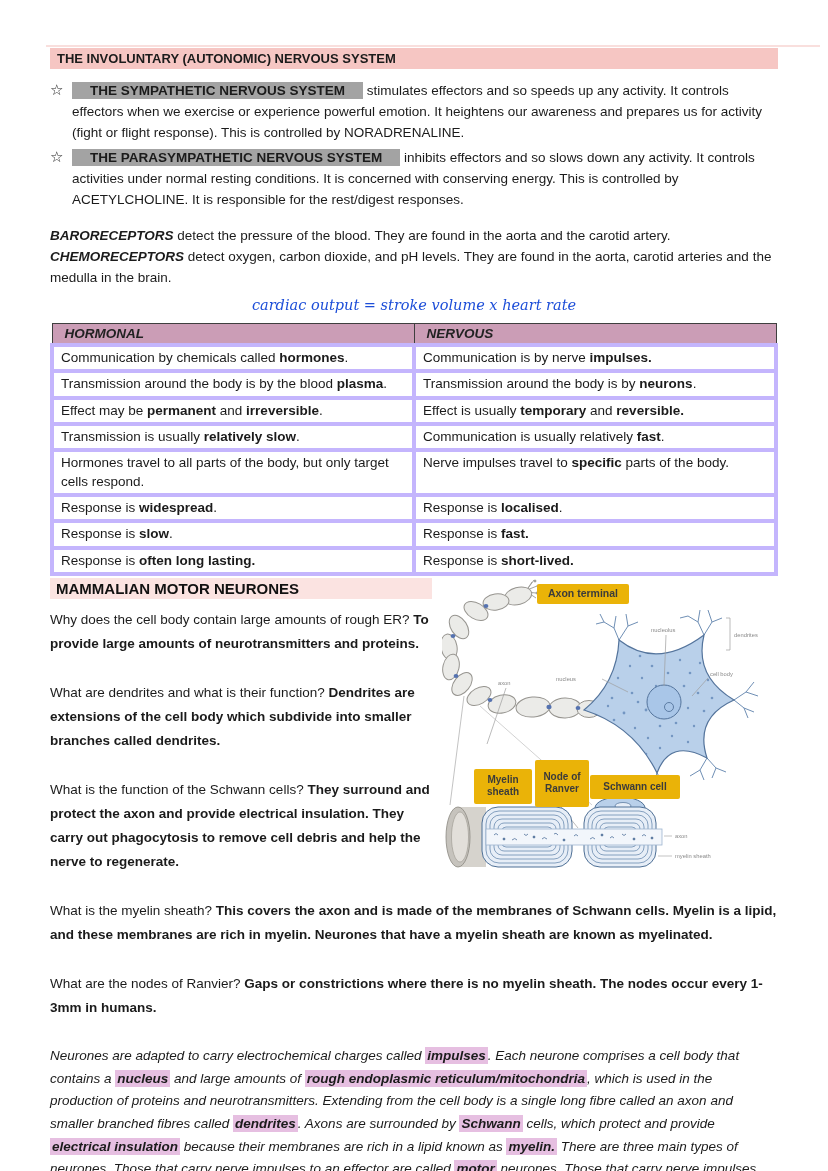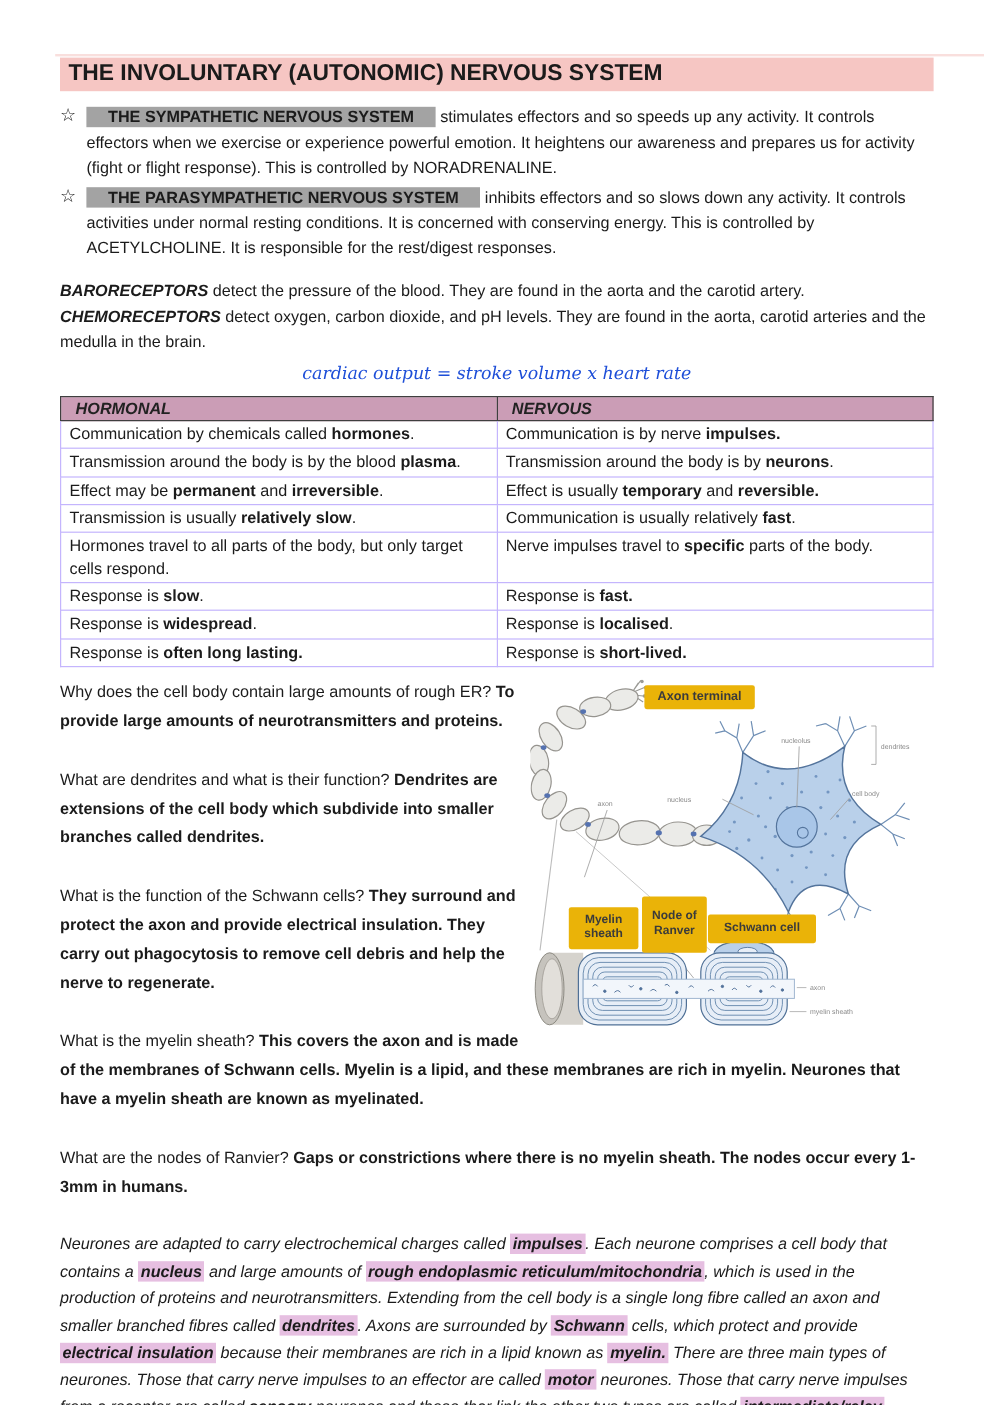--- a/index.html
+++ b/index.html
@@ -13,42 +13,42 @@
     position:relative;
   }
   .top-artifact{position:absolute;left:46px;right:8px;top:45px;height:2px;background:#f8d7d4;opacity:.8;}
   
   .s-b{font-weight:bold;}
   .s-bi{font-weight:bold;font-style:italic;}
   .s-hp{font-weight:bold;background:#a3a3a3;padding:1px 18px;}
   .s-hv{font-weight:bold;background:#e6bfe1;padding:1px 2px;}
 
   .doc-title{
-    background:#f6c6c3;font-weight:bold;font-size:19px;
+    background:#f6c6c3;font-weight:bold;font-size:13px;
     padding:3px 7px;margin-top:4px;
   }
   .bullets{margin-top:11px;}
   .bullet{display:flex;margin-bottom:3px;line-height:1.57;}
   .bullet .star{flex:0 0 22px;font-size:15px;line-height:1.35;color:#222;}
   .bullet .btxt{flex:1;}
   .receptors{margin-top:15px;line-height:1.56;}
   .formula{
     text-align:center;font-family:"DejaVu Serif",serif;font-style:italic;
     font-size:14.5px;margin:9px 0 10px 0;color:#1d4ed8;
   }
   table.cmp{
     width:100%;border-collapse:collapse;table-layout:fixed;
     font-size:13.5px;
   }
   table.cmp th{
     background:#cb9db6;font-style:italic;font-weight:bold;text-align:left;
     padding:2px 12px;border:1px solid #3f3f3f;font-size:13.5px;color:#222;
   }
   table.cmp td{
-    border:1px solid #c4b5fd;padding:1px 7px 2px 7px;line-height:1.42;vertical-align:top;
+    border:4px solid #c4b5fd;padding:1px 7px 2px 7px;line-height:1.42;vertical-align:top;
   }
   .section2{margin-top:2px;}
   .sec2-header{
     overflow:hidden;background:#fbe3e1;font-weight:bold;font-size:15px;
     padding:2px 6px;color:#111;
   }
   .qa{margin:25px 0;line-height:1.78;}
   .qa:first-of-type{margin-top:9px;}
   .closing{line-height:1.68;font-style:italic;}
 
@@ -116,26 +116,26 @@
     </tr>
     <tr>
       <td><span>Transmission is usually </span><span class="s-b">relatively slow</span><span>.</span></td>
       <td><span>Communication is usually relatively </span><span class="s-b">fast</span><span>.</span></td>
     </tr>
     <tr>
       <td><span>Hormones travel to all parts of the body, but only target cells respond.</span></td>
       <td><span>Nerve impulses travel to </span><span class="s-b">specific</span><span> parts of the body.</span></td>
     </tr>
     <tr>
+      <td><span>Response is </span><span class="s-b">widespread</span><span>.</span></td>
+      <td><span>Response is </span><span class="s-b">localised</span><span>.</span></td>
+    </tr>
+    <tr>
       <td><span>Response is </span><span class="s-b">slow</span><span>.</span></td>
       <td><span>Response is </span><span class="s-b">fast.</span></td>
-    </tr>
-    <tr>
-      <td><span>Response is </span><span class="s-b">widespread</span><span>.</span></td>
-      <td><span>Response is </span><span class="s-b">localised</span><span>.</span></td>
     </tr>
     <tr>
       <td><span>Response is </span><span class="s-b">often long lasting.</span></td>
       <td><span>Response is </span><span class="s-b">short-lived.</span></td>
     </tr>
   </tbody>
 </table>
 
 <div class="section2">
 
@@ -304,20 +304,21 @@
         <text x="233" y="280">myelin sheath</text>
       </g>
     </svg>
 
     <div class="dlabel axonterm">Axon terminal</div>
     <div class="dlabel myelin">Myelin sheath</div>
     <div class="dlabel node">Node of Ranver</div>
     <div class="dlabel schwann">Schwann cell</div>
   </div>
 
+  <div class="sec2-header">MAMMALIAN MOTOR NEURONES</div>
 
   <p class="qa"><span>Why does the cell body contain large amounts of rough ER? </span><span class="s-b">To provide large amounts of neurotransmitters and proteins.</span></p>
   <p class="qa"><span>What are dendrites and what is their function? </span><span class="s-b">Dendrites are extensions of the cell body which subdivide into smaller branches called dendrites.</span></p>
   <p class="qa"><span>What is the function of the Schwann cells? </span><span class="s-b">They surround and protect the axon and provide electrical insulation. They carry out phagocytosis to remove cell debris and help the nerve to regenerate.</span></p>
   <p class="qa"><span>What is the myelin sheath? </span><span class="s-b">This covers the axon and is made of the membranes of Schwann cells. Myelin is a lipid, and these membranes are rich in myelin. Neurones that have a myelin sheath are known as myelinated.</span></p>
   <p class="qa"><span>What are the nodes of Ranvier? </span><span class="s-b">Gaps or constrictions where there is no myelin sheath. The nodes occur every 1-3mm in humans.</span></p>
 
   <p class="closing"><span>Neurones are adapted to carry electrochemical charges called </span><span class="s-hv">impulses</span><span>. Each neurone comprises a cell body that contains a </span><span class="s-hv">nucleus</span><span> and large amounts of </span><span class="s-hv">rough endoplasmic reticulum/mitochondria</span><span>, which is used in the production of proteins and neurotransmitters. Extending from the cell body is a single long fibre called an axon and smaller branched fibres called </span><span class="s-hv">dendrites</span><span>. Axons are surrounded by </span><span class="s-hv">Schwann</span><span> cells, which protect and provide </span><span class="s-hv">electrical insulation</span><span> because their membranes are rich in a lipid known as </span><span class="s-hv">myelin.</span><span> There are three main types of neurones. Those that carry nerve impulses to an effector are called </span><span class="s-hv">motor</span><span> neurones. Those that carry nerve impulses from a receptor are called </span><span class="s-b">sensory</span><span> neurones and those thar link the other two types are called </span><span class="s-hv">intermediate/relay</span><span> neurones</span></p>
 </div>
 

